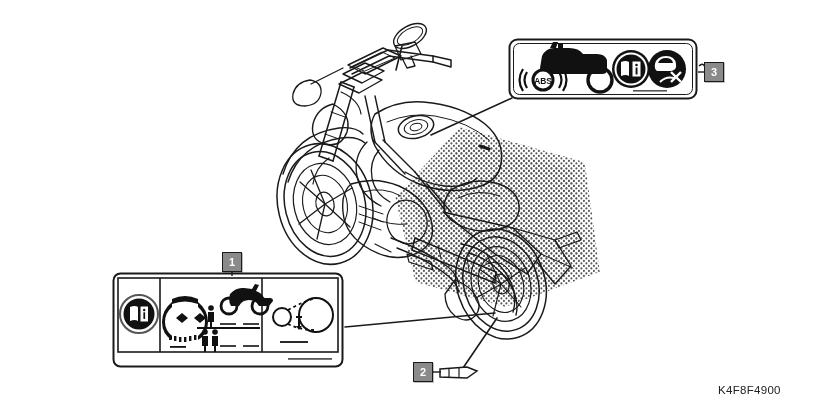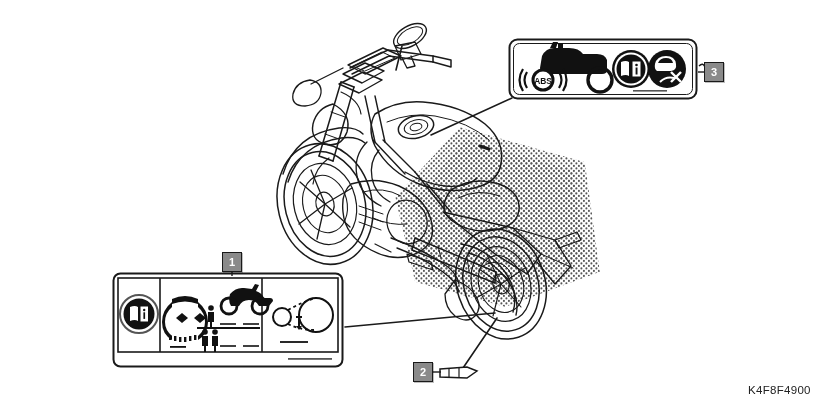--- a/index.html
+++ b/index.html
@@ -385,15 +385,15 @@
       <path d="M699 66 q4 -4 6 1"></path>
     </g>
   </svg>
 
   <div class="callout" style="left:222px;top:252px;">1</div>
 
   <div class="callout" style="left:413px;top:362px;">2</div>
 
   <div class="callout" style="left:704px;top:62px;">3</div>
 
-  <div class="partno" style="left:748px;top:384px;">K4F8F4900</div>
+  <div class="partno" style="left:718px;top:384px;">K4F8F4900</div>
 
 </div>
 
 </body></html>

